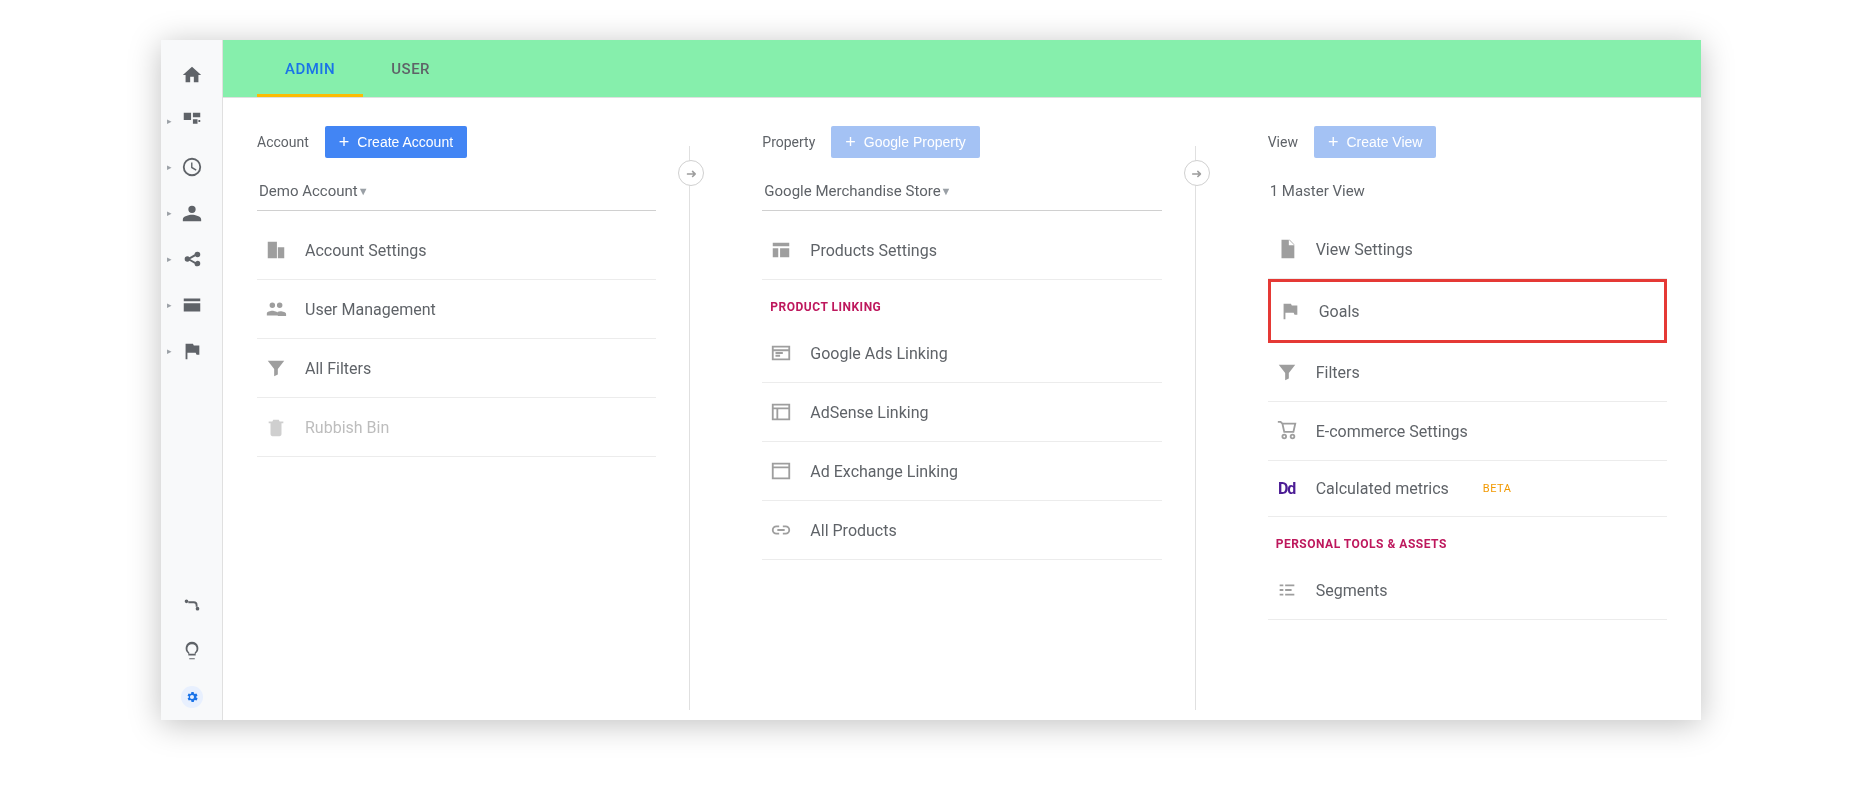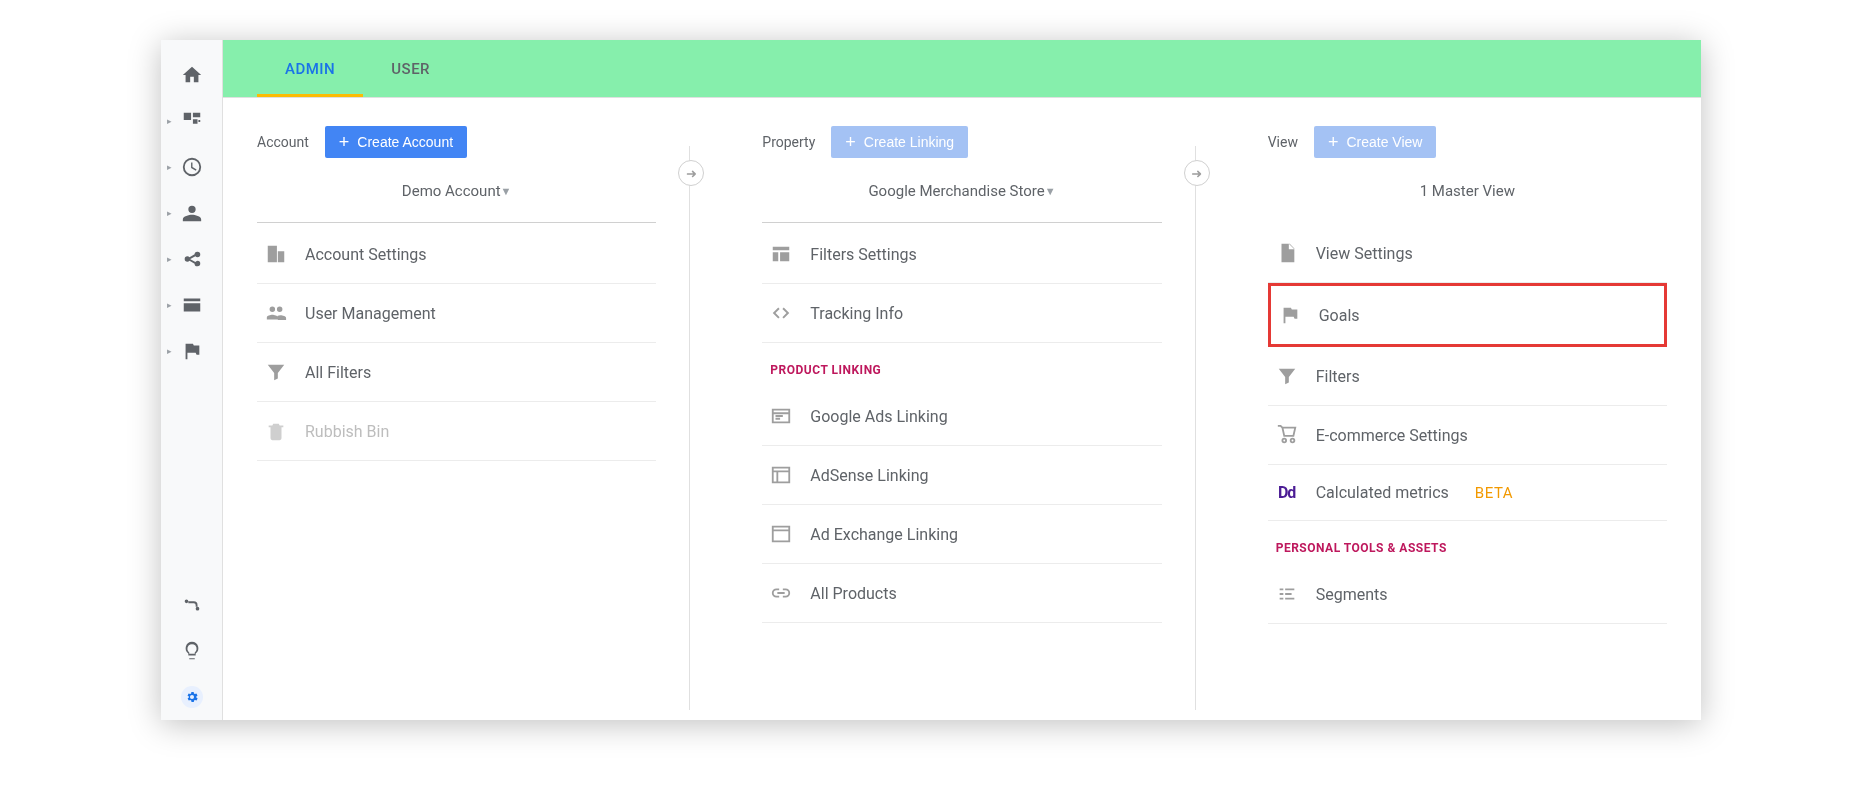--- a/index.html
+++ b/index.html
@@ -15,28 +15,28 @@
 .tabbar { display: flex; border-bottom: 1px solid #e0e0e0; padding-left: 34px; background: #86efac; }
 .tab { padding: 20px 28px 16px; font-size: 15px; font-weight: 500; letter-spacing: 0.5px; cursor: pointer; color: #5f6368; }
 .tab.active { color: #1a73e8; border-bottom: 3px solid #fbbc04; }
 .columns { flex: 1; display: flex; padding: 28px 0 0 0; position: relative; gap: 38px; }
 .col { flex: 1; padding: 0 34px; position: relative; }
 .col-header { display: flex; align-items: center; gap: 16px; margin-bottom: 18px; }
 .col-title { font-size: 14px; color: #5f6368; }
 .create-btn { display: inline-flex; align-items: center; gap: 8px; background: #4285f4; color: #fff; font-size: 14px; font-weight: 500; border: none; padding: 7px 14px; border-radius: 2px; cursor: pointer; }
 .create-btn.disabled { background: #a4c2f4; cursor: default; }
 .create-btn .plus { font-size: 18px; font-weight: 500; line-height: 1; }
-.selector { display: flex; justify-content: center; align-items: center; border-bottom: 1px solid #d0d0d0; padding: 6px 2px 22px; font-size: 15px; color: #5f6368; cursor: pointer; margin-bottom: 2px; }
+.selector { display: flex; justify-content: flex-start; align-items: center; border-bottom: 1px solid #d0d0d0; padding: 6px 2px 10px; font-size: 15px; color: #5f6368; cursor: pointer; margin-bottom: 10px; }
 .selector .arrow { font-size: 11px; color: #9aa0a6; }
 .item-list { }
 .item { display: flex; align-items: center; gap: 18px; padding: 18px 8px; border-bottom: 1px solid #ececec; font-size: 16px; color: #5f6368; cursor: pointer; }
 .item.dim { color: #bdbdbd; }
 .item svg { width: 22px; height: 22px; fill: #9e9e9e; flex-shrink: 0; }
 .item.dim svg { fill: #cfcfcf; }
-.item .badge { font-size: 15px; color: #f29900; letter-spacing: 0.5px; margin-left: 8px; }
+.item .badge { font-size: 11px; color: #f29900; letter-spacing: 0.5px; margin-left: 16px; }
 .section-heading { font-size: 12px; font-weight: 700; letter-spacing: 0.5px; color: #be185d; padding: 20px 8px 10px; }
 .highlight-box { border: 3px solid #e53935; border-radius: 0; }
 .collapse-handle { position: absolute; top: 34px; right: -14px; width: 26px; height: 26px; border: 1px solid #d0d0d0; border-radius: 50%; background: #fff; display: flex; align-items: center; justify-content: center; font-size: 13px; color: #9e9e9e; cursor: pointer; z-index: 2; }
 .col-divider { position: absolute; top: 20px; bottom: 10px; right: 0; width: 1px; background: #e0e0e0; }
 .dd { display: inline-block; font-weight: 700; font-size: 16px; color: #4c1d95; letter-spacing: -1px; width: 22px; text-align: center; }
 </style>
 </head>
 <body>
 
 <div class="app">
@@ -151,39 +151,33 @@
           <span>➜</span>
         </div>
         <div class="col-divider"></div>
       </div>
 
       <div class="col">
         <div class="col-header">
           <span class="col-title">Property</span>
           <button class="create-btn disabled">
             <span class="plus">+</span>
-            <span>Create Linking</span>
+            <span>Google Property</span>
           </button>
         </div>
         <div class="selector">
           <span>Google Merchandise Store</span>
           <span class="arrow">▼</span>
         </div>
         <div class="item-list">
           <div class="item">
             <svg viewBox="0 0 24 24">
                 <path d="M3 4h18v4H3zM3 10h6v10H3zM11 10h10v10H11z"></path>
               </svg>
-            <span>Filters Settings</span>
-          </div>
-          <div class="item">
-            <svg viewBox="0 0 24 24">
-                <path d="M9 6l-6 6 6 6 1.5-1.5L6 12l4.5-4.5zM15 6l6 6-6 6-1.5-1.5L18 12l-4.5-4.5z"></path>
-              </svg>
-            <span>Tracking Info</span>
+            <span>Products Settings</span>
           </div>
           <div class="section-heading">PRODUCT LINKING</div>
           <div class="item">
             <svg viewBox="0 0 24 24">
                 <path d="M3 5h18v14H3zM3 9h18M6 12h8M6 15h5" stroke="#9e9e9e" stroke-width="2" fill="none"></path>
               </svg>
             <span>Google Ads Linking</span>
           </div>
           <div class="item">
             <svg viewBox="0 0 24 24">

